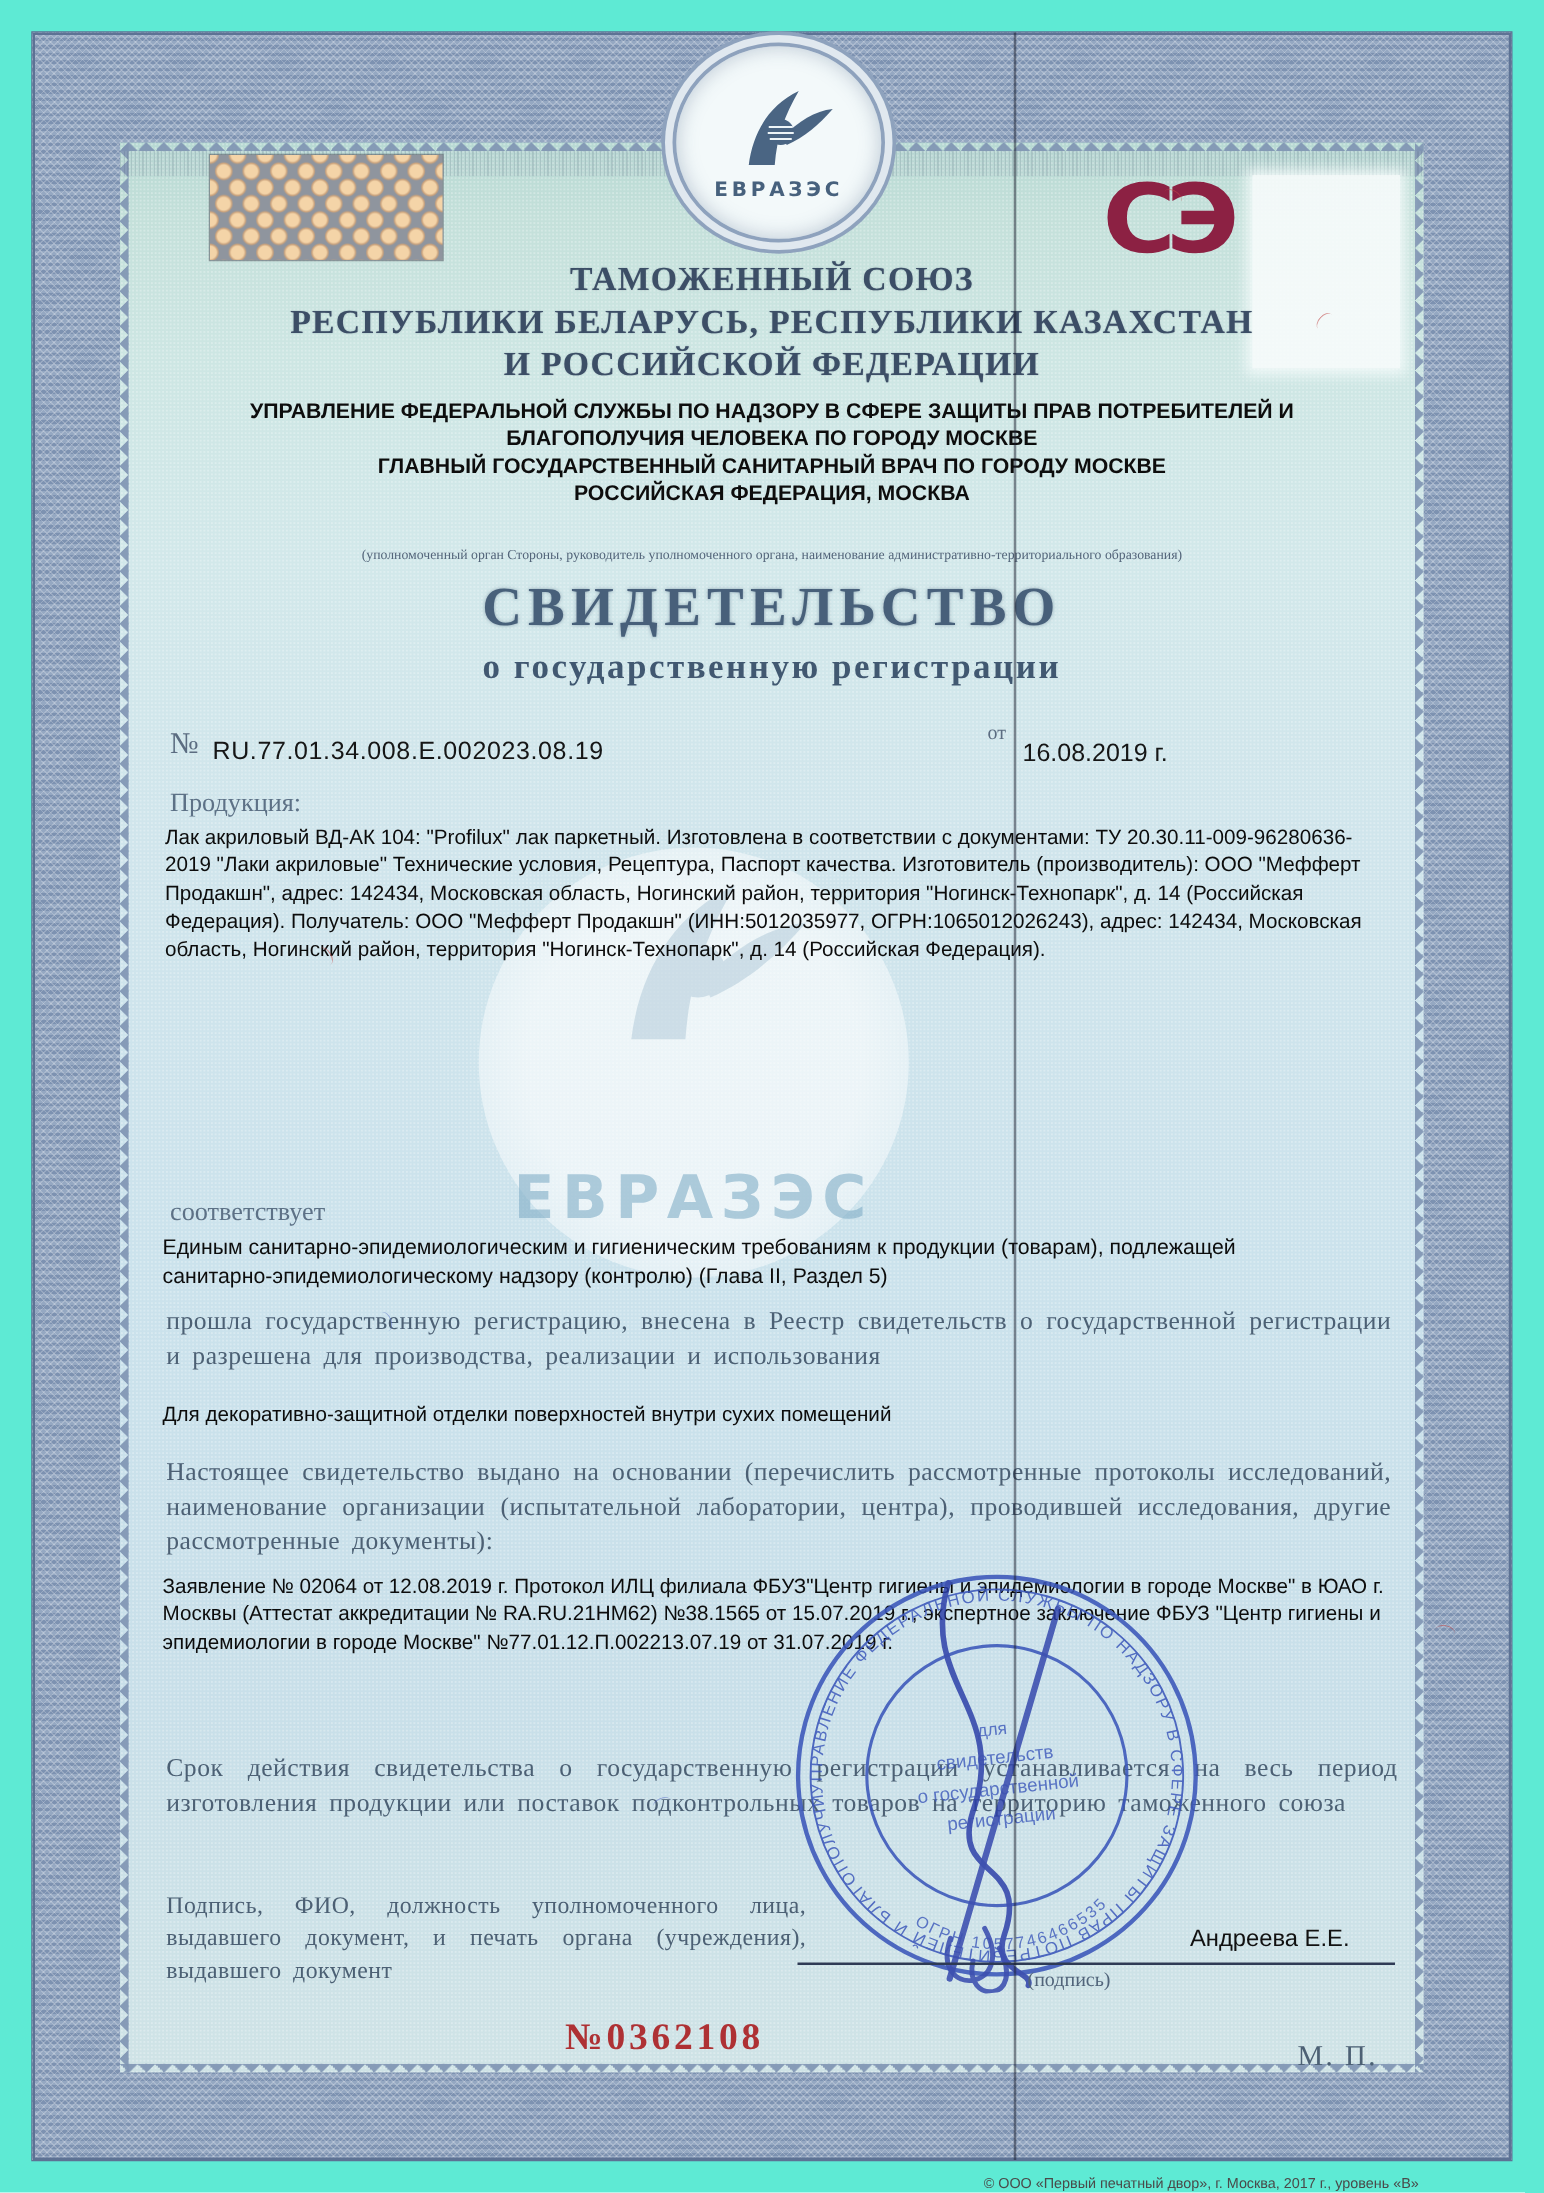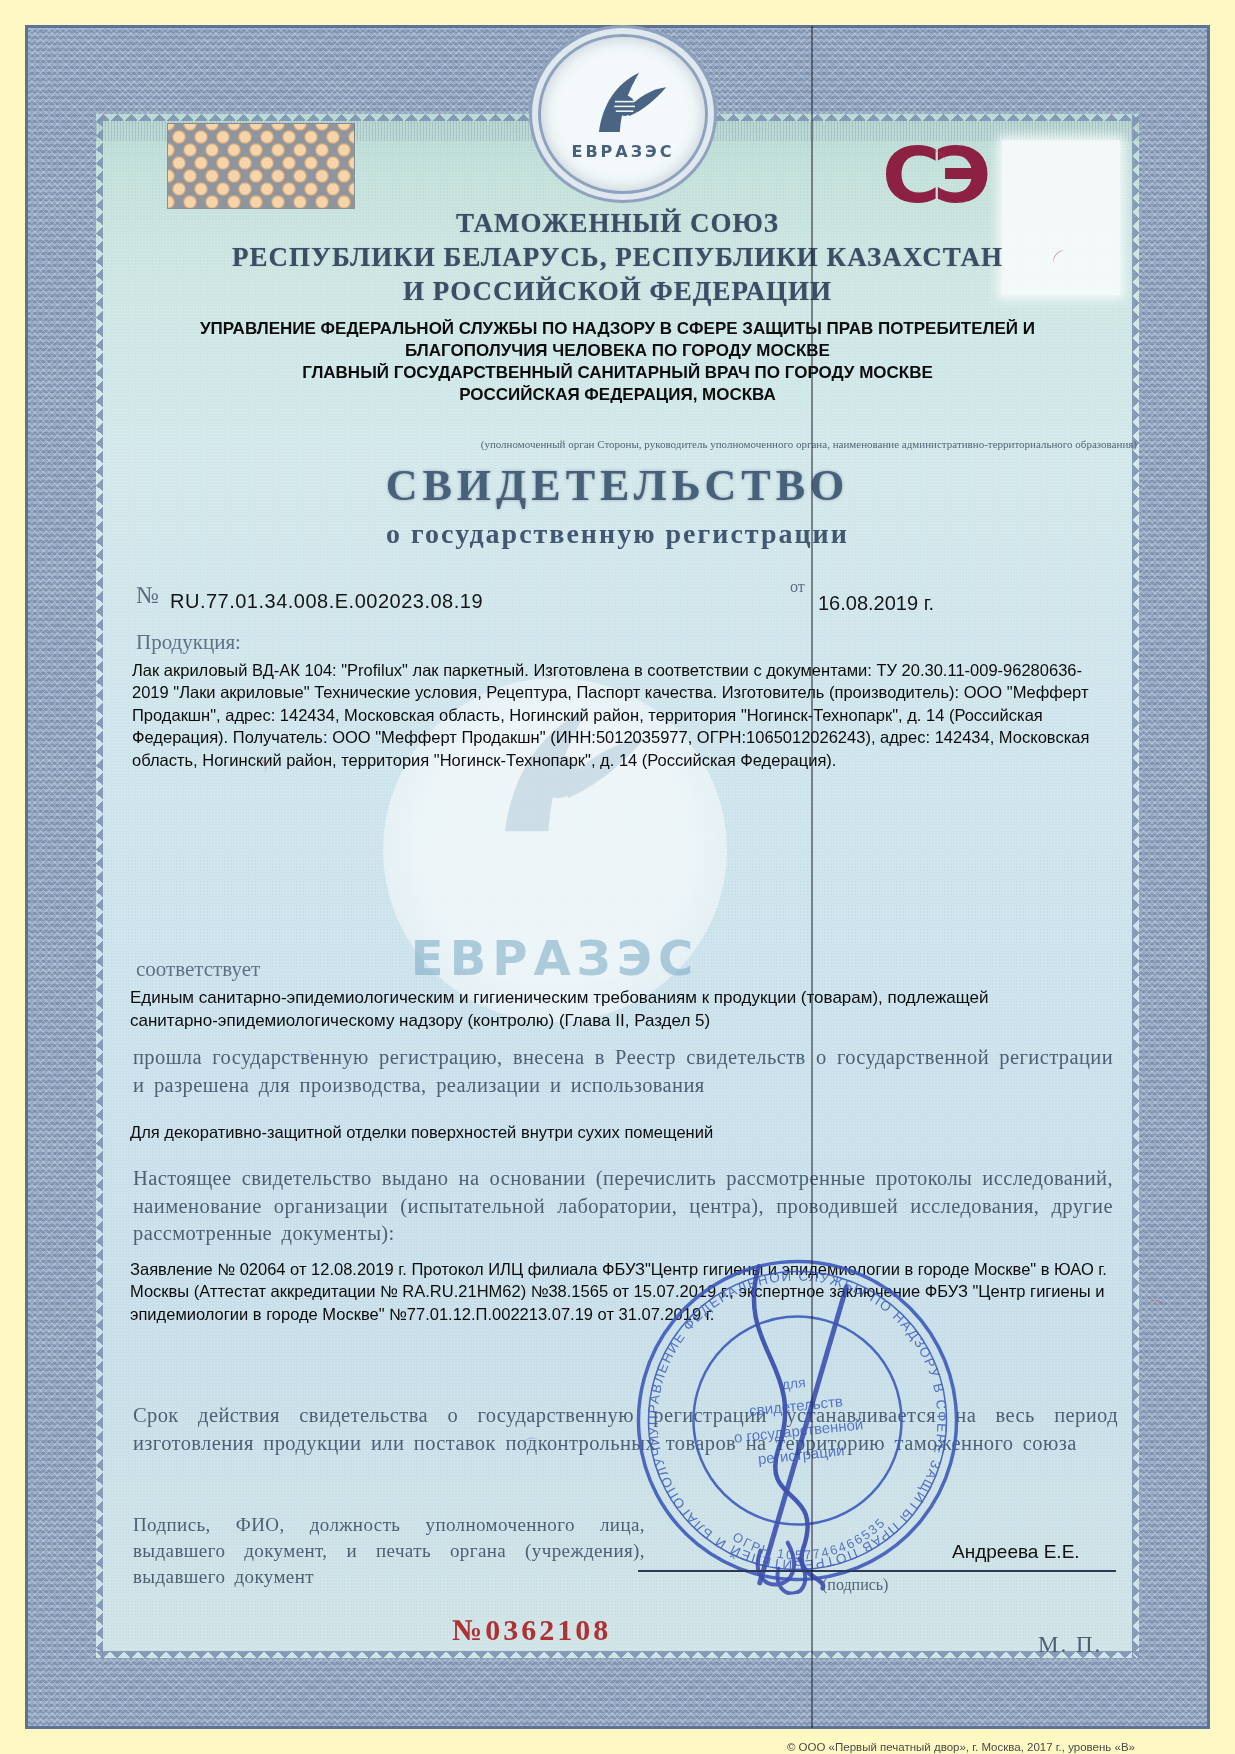--- a/index.html
+++ b/index.html
@@ -1,16 +1,16 @@
 <!DOCTYPE html>
 <html><head>
 <meta charset="utf-8">
 <style>
   html,body{margin:0;padding:0;background:#ffffff;}
-  .page{position:relative;width:1235px;height:1754px;background:#fef9c3;overflow:hidden;
+  .page{position:relative;width:1235px;height:1754px;background:#5eead4;overflow:hidden;
         font-family:"Liberation Sans",sans-serif;}
   
   .frame{position:absolute;inset:26px;
     background:
       repeating-linear-gradient(45deg, rgba(255,255,255,.20) 0 1px, rgba(0,0,0,0) 1px 4px),
       repeating-linear-gradient(-45deg, rgba(255,255,255,.20) 0 1px, rgba(0,0,0,0) 1px 4px),
       repeating-linear-gradient(0deg, #95a8c2 0 3px, #7d92b1 3px 6px);
     box-shadow: inset 0 0 0 2px #5d7294, 0 0 0 1px #5d7294;}
   .inner-bg{position:absolute;left:96px;top:114px;right:96px;bottom:96px;
     background:
@@ -54,21 +54,21 @@
   .white-patch{position:absolute;left:1002px;top:140px;width:118px;height:155px;
     background:rgba(248,252,252,.88);box-shadow:0 0 10px 5px rgba(248,252,252,.8);}
   
   .union{position:absolute;left:98px;right:98px;top:206px;text-align:center;
     font-family:"Liberation Serif",serif;font-weight:bold;font-size:27px;line-height:34px;
     color:#3c4e66;letter-spacing:1px;text-shadow:0 0 1px rgba(60,78,102,.5);}
   .authority{position:absolute;left:98px;right:98px;top:318px;text-align:center;
     font-weight:bold;font-size:17px;line-height:22px;color:#0d0d0d;}
   .authority .wrap{max-width:910px;margin:0 auto;}
   .caption{font-family:"Liberation Serif",serif;color:#53657a;text-align:center;}
-  .caption-1{position:absolute;left:98px;right:98px;top:438px;font-size:11px;text-align:right;}
+  .caption-1{position:absolute;left:98px;right:98px;top:438px;font-size:11px;}
   .doc-title{position:absolute;left:98px;right:98px;top:460px;text-align:center;
     font-family:"Liberation Serif",serif;font-weight:bold;font-size:44px;letter-spacing:5px;
     color:#48607a;text-shadow:0 0 3px rgba(72,96,122,.5);}
   .doc-subtitle{position:absolute;left:98px;right:98px;top:518px;text-align:center;
     font-family:"Liberation Serif",serif;font-weight:bold;font-size:28px;letter-spacing:2px;
     color:#415871;}
   .num-label{position:absolute;left:136px;top:582px;font-family:"Liberation Serif",serif;
     font-size:24px;color:#5b6c81;}
   .num-value{position:absolute;left:170px;top:590px;font-size:20px;color:#161616;letter-spacing:.5px;}
   .date-label{position:absolute;left:790px;top:578px;font-family:"Liberation Serif",serif;

